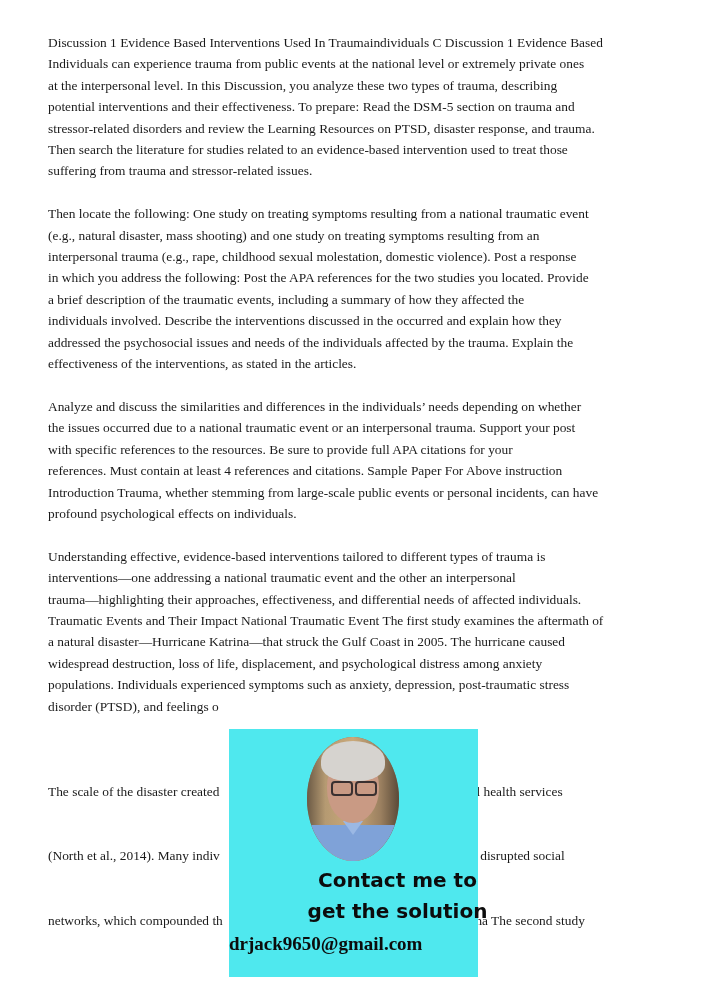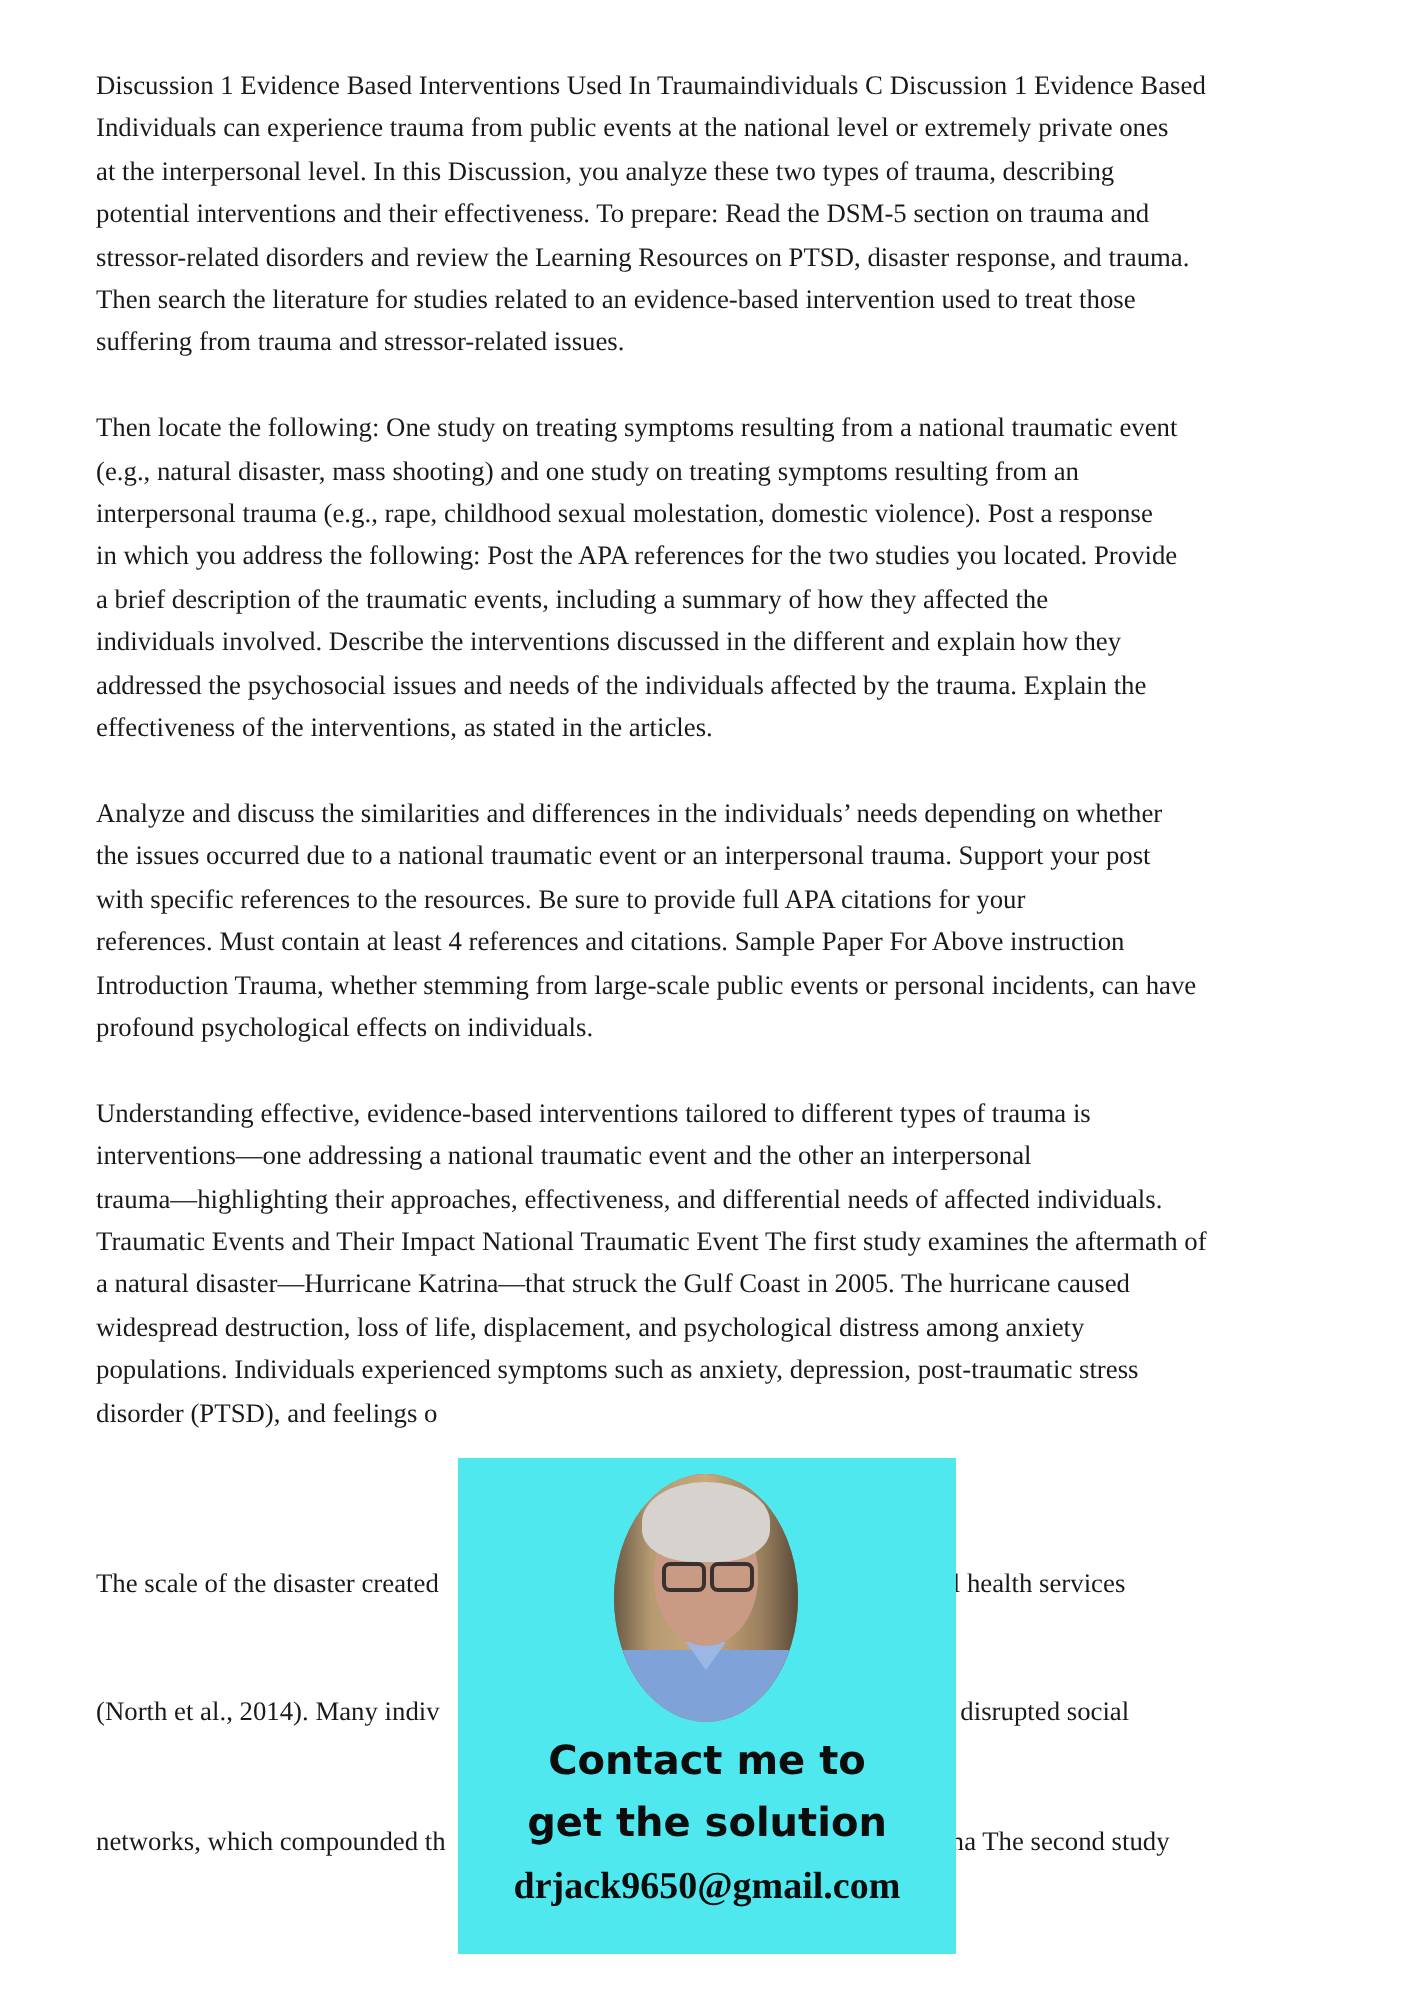--- a/index.html
+++ b/index.html
@@ -82,27 +82,28 @@
       position: absolute;
       left: 0;
       top: 136px;
       width: 249px;
       text-align: center;
       font-family: "DejaVu Sans", "Liberation Sans", sans-serif;
       font-weight: bold;
       font-size: 20px;
       line-height: 31px;
       color: #0c0c0c;
+      padding-left: 44px;
     }
     .promo-email {
       position: absolute;
       left: 0;
       top: 203px;
       width: 249px;
-      text-align: center;
+      text-align: left;
       font-family: "Liberation Serif", "DejaVu Serif", serif;
       font-weight: bold;
       font-size: 19px;
       line-height: 24px;
       color: #0c0c0c;
     }
   </style>
 </head>
 <body>
 
@@ -115,21 +116,21 @@
     <span class="line">stressor-related disorders and review the Learning Resources on PTSD, disaster response, and trauma.</span>
     <span class="line">Then search the literature for studies related to an evidence-based intervention used to treat those</span>
     <span class="line">suffering from trauma and stressor-related issues.</span>
   </p>
   <p class="para">
     <span class="line">Then locate the following: One study on treating symptoms resulting from a national traumatic event</span>
     <span class="line">(e.g., natural disaster, mass shooting) and one study on treating symptoms resulting from an</span>
     <span class="line">interpersonal trauma (e.g., rape, childhood sexual molestation, domestic violence). Post a response</span>
     <span class="line">in which you address the following: Post the APA references for the two studies you located. Provide</span>
     <span class="line">a brief description of the traumatic events, including a summary of how they affected the</span>
-    <span class="line">individuals involved. Describe the interventions discussed in the different and explain how they</span>
+    <span class="line">individuals involved. Describe the interventions discussed in the occurred and explain how they</span>
     <span class="line">addressed the psychosocial issues and needs of the individuals affected by the trauma. Explain the</span>
     <span class="line">effectiveness of the interventions, as stated in the articles.</span>
   </p>
   <p class="para">
     <span class="line">Analyze and discuss the similarities and differences in the individuals’ needs depending on whether</span>
     <span class="line">the issues occurred due to a national traumatic event or an interpersonal trauma. Support your post</span>
     <span class="line">with specific references to the resources. Be sure to provide full APA citations for your</span>
     <span class="line">references. Must contain at least 4 references and citations. Sample Paper For Above instruction</span>
     <span class="line">Introduction Trauma, whether stemming from large-scale public events or personal incidents, can have</span>
     <span class="line">profound psychological effects on individuals.</span>

